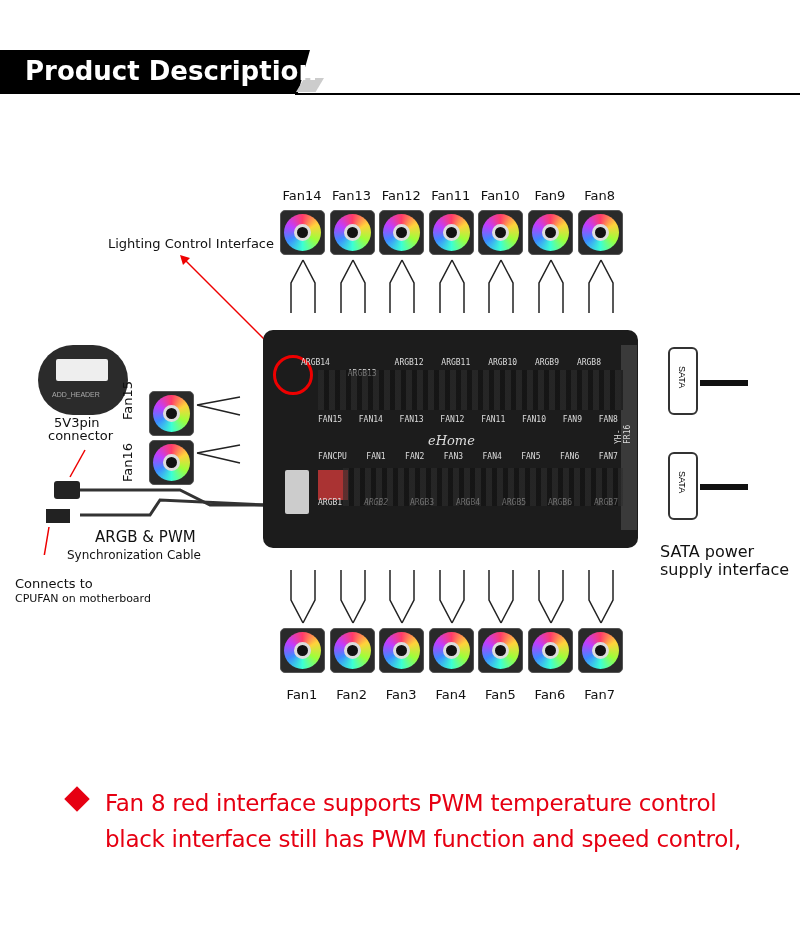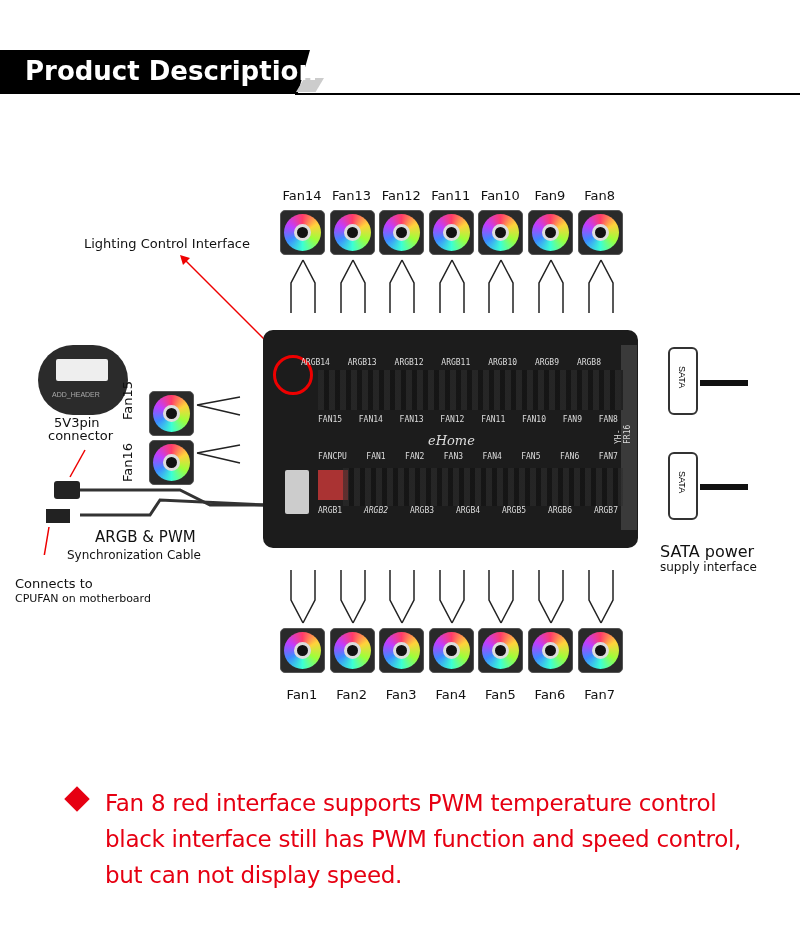--- a/index.html
+++ b/index.html
@@ -139,21 +139,21 @@
     <div class="fanlbl" style="left: 574.6px; top: 687px;">Fan7</div>
     <div class="fan" style="left: 577.6px; top: 628px;">
       <div class="ring"></div>
       <div class="hub"></div>
     </div>
     <svg width="40" height="60" style="position: absolute; left: 580.6px; top: 565px;">
       <path d="M20,58 L8,35 L8,5 M20,58 L32,35 L32,5" stroke="#222" fill="none" stroke-width="1.5"></path>
     </svg>
   </div>
 
-<div class="lbl" style="left:84px;top:236px;font-size:13px">Lighting Control Interface</div>
+<div class="lbl" style="left:108px;top:236px;font-size:13px">Lighting Control Interface</div>
 <svg style="position:absolute;left:180px;top:255px" width="120" height="120">
     <line x1="5" y1="5" x2="110" y2="110" stroke="#e00" stroke-width="1.5"></line>
     <polygon points="0,0 10,3 3,10" fill="#e00"></polygon>
   </svg>
 
 <div style="position:absolute;left:38px;top:345px;width:90px;height:70px;border-radius:45px;background:#2b2b2b">
   <div style="position:absolute;left:18px;top:14px;width:52px;height:22px;background:#eee;border-radius:2px"></div>
   <div style="position:absolute;left:14px;top:46px;color:#aaa;font-size:7px">ADD_HEADER</div>
 </div>
 <div class="lbl" style="left:54px;top:415px;font-size:13px">5V3pin</div>
@@ -186,21 +186,21 @@
 
 <div class="board">
   <div style="position:absolute;left:358px;top:15px;width:16px;height:185px;background:#3a3a3a"></div>
   <div style="position:absolute;left:10px;top:25px;width:40px;height:40px;border:3px solid #e00;border-radius:50%"></div>
   <div style="position:absolute;left:22px;top:140px;width:24px;height:44px;background:#ccc;border-radius:2px"></div>
   <div style="position:absolute;left:55px;top:140px;width:30px;height:30px;background:#a33"></div>
   <div class="pcb-label" style="left:165px;top:103px;font-size:13px;font-style:italic;font-family:'DejaVu Serif',serif">eHome</div>
   <div class="pcb-label" style="left:345px;top:90px;transform:rotate(-90deg)">YH-FR16</div>
   <div id="argbtop" style="position:absolute;left:38px;top:28px;width:300px;display:flex;justify-content:space-between">
       <span class="pcb-label" style="position: static;">ARGB14</span>
-      <span class="pcb-label" style="position: static;">ARGB13</span>
+      <span class="pcb-label" style="position: static; margin-top: 11px;">ARGB13</span>
       <span class="pcb-label" style="position: static;">ARGB12</span>
       <span class="pcb-label" style="position: static;">ARGB11</span>
       <span class="pcb-label" style="position: static;">ARGB10</span>
       <span class="pcb-label" style="position: static;">ARGB9</span>
       <span class="pcb-label" style="position: static;">ARGB8</span>
     </div>
   <div id="fantop" style="position:absolute;left:55px;top:85px;width:300px;display:flex;justify-content:space-between">
       <span class="pcb-label" style="position: static;">FAN15</span>
       <span class="pcb-label" style="position: static;">FAN14</span>
       <span class="pcb-label" style="position: static;">FAN13</span>
@@ -213,21 +213,21 @@
   <div id="fanbot" style="position:absolute;left:55px;top:122px;width:300px;display:flex;justify-content:space-between">
       <span class="pcb-label" style="position: static;">FANCPU</span>
       <span class="pcb-label" style="position: static;">FAN1</span>
       <span class="pcb-label" style="position: static;">FAN2</span>
       <span class="pcb-label" style="position: static;">FAN3</span>
       <span class="pcb-label" style="position: static;">FAN4</span>
       <span class="pcb-label" style="position: static;">FAN5</span>
       <span class="pcb-label" style="position: static;">FAN6</span>
       <span class="pcb-label" style="position: static;">FAN7</span>
     </div>
-  <div id="argbbot" style="position:absolute;left:55px;top:176px;width:300px;display:flex;justify-content:space-between">
+  <div id="argbbot" style="position:absolute;left:55px;top:168px;width:300px;display:flex;justify-content:space-between">
       <span class="pcb-label" style="position: static;">ARGB1</span>
       <span class="pcb-label" style="position: static; font-style: italic;">ARGB2</span>
       <span class="pcb-label" style="position: static;">ARGB3</span>
       <span class="pcb-label" style="position: static;">ARGB4</span>
       <span class="pcb-label" style="position: static;">ARGB5</span>
       <span class="pcb-label" style="position: static;">ARGB6</span>
       <span class="pcb-label" style="position: static;">ARGB7</span>
     </div>
   <div style="position:absolute;left:0;top:40px;width:375px;height:40px;background:repeating-linear-gradient(90deg,#2c2c2c 0 6px,#111 6px 11px);opacity:.6;margin-left:55px;width:305px"></div>
   <div style="position:absolute;top:138px;height:38px;background:repeating-linear-gradient(90deg,#2c2c2c 0 6px,#111 6px 11px);opacity:.6;left:80px;width:280px"></div>
@@ -235,20 +235,19 @@
 
 <div class="sata" style="top:347px">
     <span>SATA</span>
   </div>
 <div class="sata" style="top:452px">
     <span>SATA</span>
   </div>
 <div class="cable" style="top:380px"></div>
 <div class="cable" style="top:484px"></div>
 <div class="lbl" style="left:660px;top:542px;font-size:16px">SATA power</div>
-<div class="lbl" style="left:660px;top:560px;font-size:12px">supply interface</div>
+<div class="lbl" style="left:660px;top:560px;font-size:16px">supply interface</div>
 
 <div class="bullet"></div>
 <div class="note">
   <div>Fan 8 red interface supports PWM temperature control</div>
   <div>black interface still has PWM function and speed control,</div>
-  <div>but can not display speed.</div>
 </div>
 
 </body></html>

